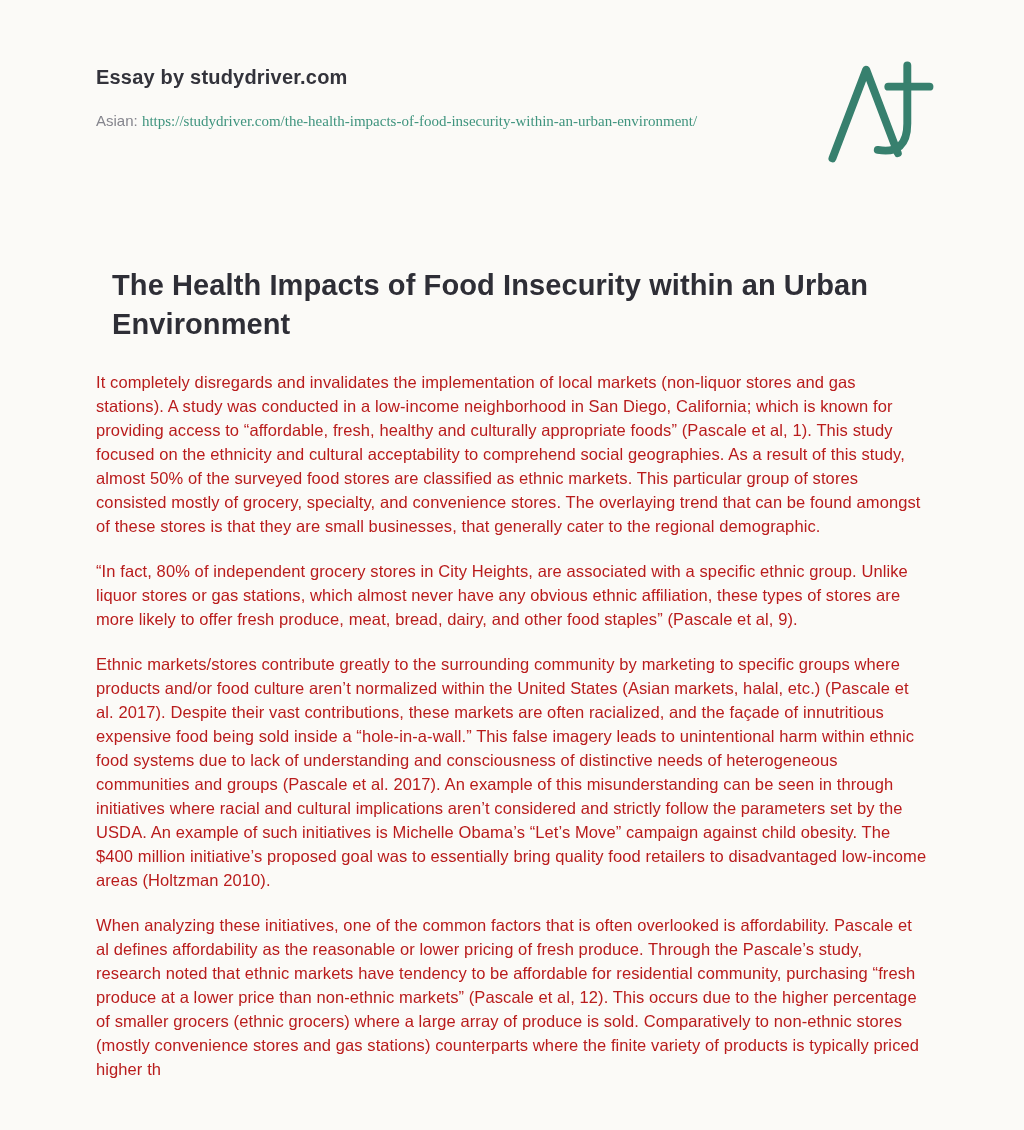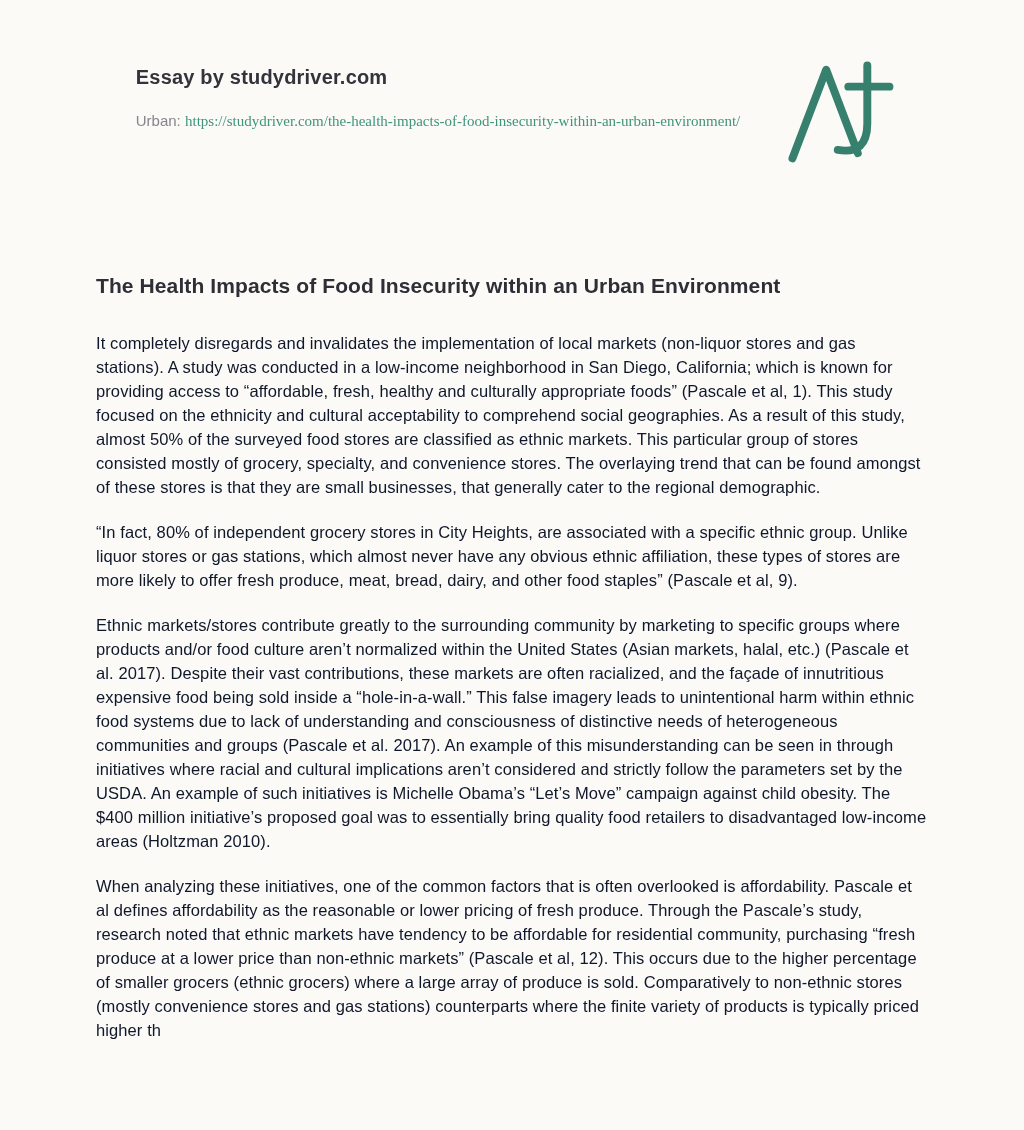--- a/index.html
+++ b/index.html
@@ -14,21 +14,21 @@
     height: 1130px;
     background: #fbfaf7;
     overflow: hidden;
     margin: 0 auto;
   }
   .content {
     padding: 58px 96px 0 96px;
   }
   .header {
     display: flex;
-    justify-content: center;
+    justify-content: space-between;
     align-items: flex-start;
     gap: 44px;
   }
   .header-left {
     max-width: 672px;
     padding-top: 8px;
   }
   .byline {
     font-size: 20px;
     font-weight: 700;
@@ -47,49 +47,49 @@
     text-decoration: none;
     cursor: pointer;
     font-family: Liberation Serif, serif;
   }
   .logo {
     flex: 0 0 auto;
     margin-right: -12px;
     margin-top: 2px;
   }
   .article-title {
-    margin: 96px 0 0 0;
-    font-size: 21px;
+    margin: 96px 0 0 16px;
+    font-size: 29px;
     line-height: 39px;
     font-weight: 700;
     color: #2e2e36;
     letter-spacing: 0.1px;
   }
   .article-body {
     margin-top: 26px;
   }
   .article-body p {
     margin: 0 0 21px 0;
     font-size: 16.5px;
     line-height: 24px;
-    color: #0f172a;
+    color: #b91c1c;
     letter-spacing: 0.1px;
   }
 </style>
 </head>
 <body>
 
 <div class="page">
   <div class="content">
 
     <div class="header">
       <div class="header-left">
         <div class="byline">Essay by studydriver.com</div>
         <div class="source-line">
-          <span>Urban:</span>
+          <span>Asian:</span>
           <a class="source-link">https://studydriver.com/the-health-impacts-of-food-insecurity-within-an-urban-environment/</a>
         </div>
       </div>
 
       <div class="logo">
         <svg width="116" height="106" viewBox="0 0 110 100" aria-hidden="true">
           <g fill="none" stroke="#37806e" stroke-width="7.5" stroke-linecap="round" stroke-linejoin="round">
             <path d="M8 93 L40 9 L70 88"></path>
             <path d="M79 5 L79 60 Q79 90 51 85"></path>
             <path d="M61 25 L100 25"></path>

